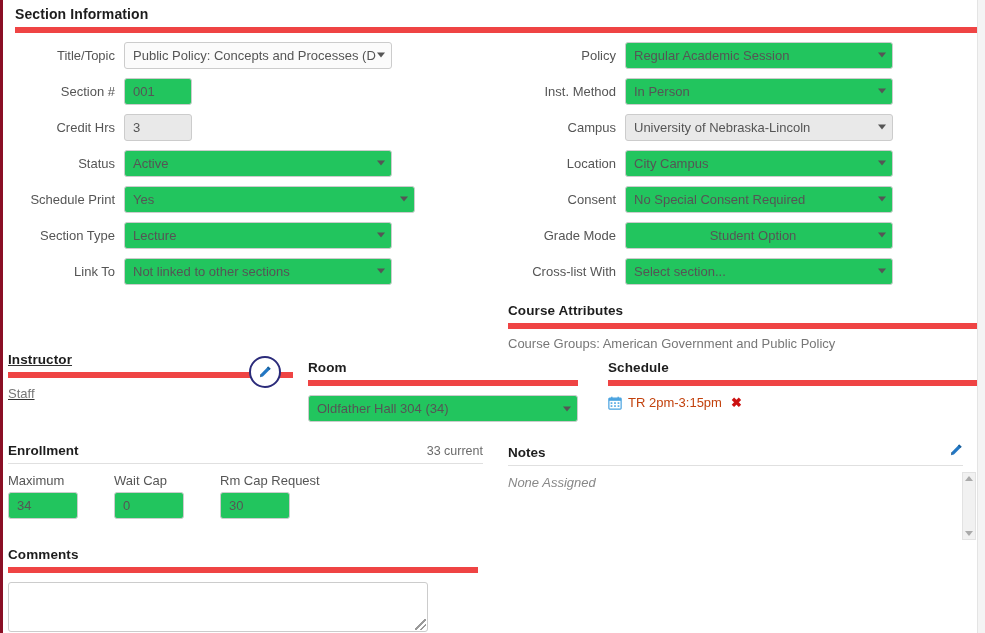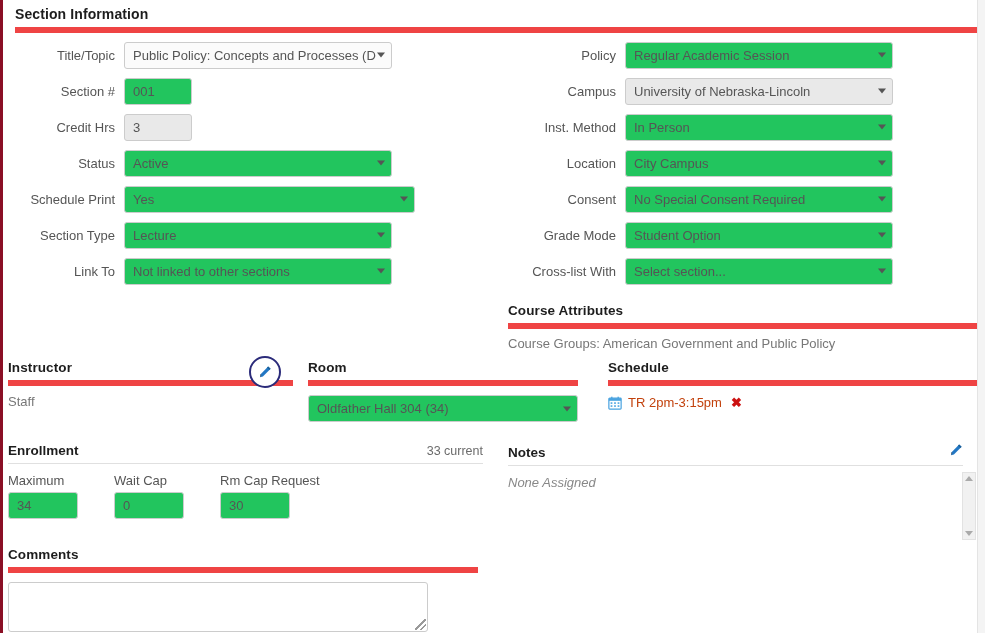--- a/index.html
+++ b/index.html
@@ -240,63 +240,63 @@
     </div>
 
   <div class="form-col" id="right-col" style="left:505px; top:41px; width:390px;">
       <div class="frow">
         <div class="flabel" style="width: 108px;">Policy</div>
         <div class="fctl">
           <div class="sel" style="width: 268px;"><span>Regular Academic Session</span><span class="caret"></span></div>
         </div>
       </div>
       <div class="frow">
+        <div class="flabel" style="width: 108px;">Inst. Method</div>
+        <div class="fctl">
+          <div class="sel" style="width: 268px;"><span>In Person</span><span class="caret"></span></div>
+        </div>
+      </div>
+      <div class="frow">
         <div class="flabel" style="width: 108px;">Campus</div>
         <div class="fctl">
           <div class="sel dim" style="width: 268px;"><span>University of Nebraska-Lincoln</span><span class="caret"></span></div>
         </div>
       </div>
       <div class="frow">
-        <div class="flabel" style="width: 108px;">Inst. Method</div>
-        <div class="fctl">
-          <div class="sel" style="width: 268px;"><span>In Person</span><span class="caret"></span></div>
-        </div>
-      </div>
-      <div class="frow">
         <div class="flabel" style="width: 108px;">Location</div>
         <div class="fctl">
           <div class="sel" style="width: 268px;"><span>City Campus</span><span class="caret"></span></div>
         </div>
       </div>
       <div class="frow">
         <div class="flabel" style="width: 108px;">Consent</div>
         <div class="fctl">
           <div class="sel" style="width: 268px;"><span>No Special Consent Required</span><span class="caret"></span></div>
         </div>
       </div>
       <div class="frow">
         <div class="flabel" style="width: 108px;">Grade Mode</div>
         <div class="fctl">
-          <div class="sel" style="width: 268px;"><span>Student Option</span><span class="caret"></span></div>
+          <div class="sel" style="width: 268px; text-align: center;"><span>Student Option</span><span class="caret"></span></div>
         </div>
       </div>
       <div class="frow">
         <div class="flabel" style="width: 108px;">Cross-list With</div>
         <div class="fctl">
           <div class="sel" style="width: 268px;"><span>Select section...</span><span class="caret"></span></div>
         </div>
       </div>
     </div>
 
   <div class="panel" id="course-attributes" style="left:505px; top:303px; width:470px;">
     <div class="sec-head small">Course Attributes</div>
     <div class="muted" style="margin-top:7px;">Course Groups: American Government and Public Policy</div>
   </div>
 
-  <div class="panel" id="instructor-panel" style="left:5px; top:360px; width:285px;">
+  <div class="panel" id="instructor-panel" style="left:5px; top:352px; width:285px;text-decoration:underline;">
     <div class="sec-head small">Instructor</div>
     <div class="muted" style="margin-top:8px;">Staff</div>
   </div>
   <div class="edit-circle" style="position:absolute; left:246px; top:356px;">
     <span>
       <svg class="pencil-blue" width="14" height="14" viewBox="0 0 16 16" aria-hidden="true">
         <path d="M11.6 1.6 L14.4 4.4 L5.6 13.2 L2.2 14 L3 10.6 Z" fill="#2277c4"></path>
         <path d="M11.6 1.6 L14.4 4.4 L13.1 5.7 L10.3 2.9 Z" fill="#1b5e96"></path>
         <path d="M2.2 14 L3 10.6 L3.9 11.5 Z" fill="#5a5a5a"></path>
       </svg>

